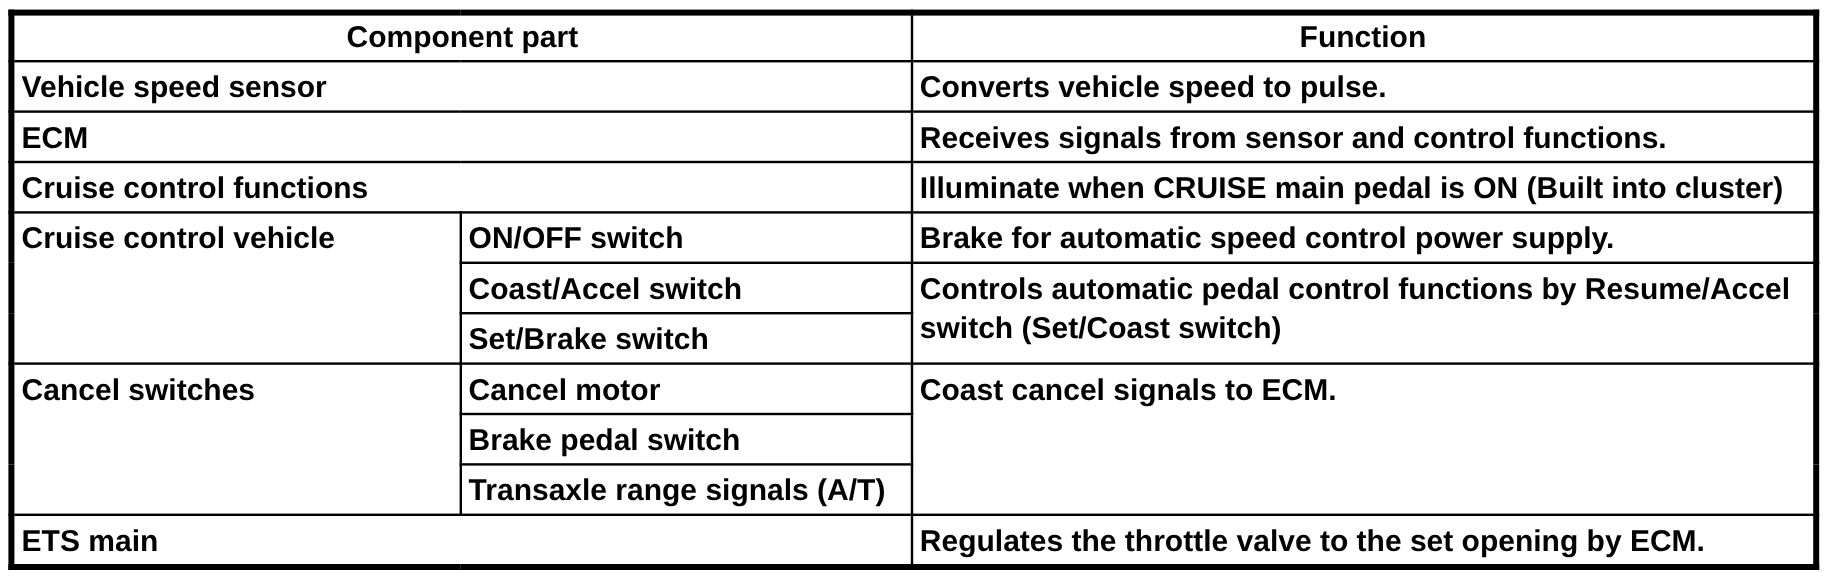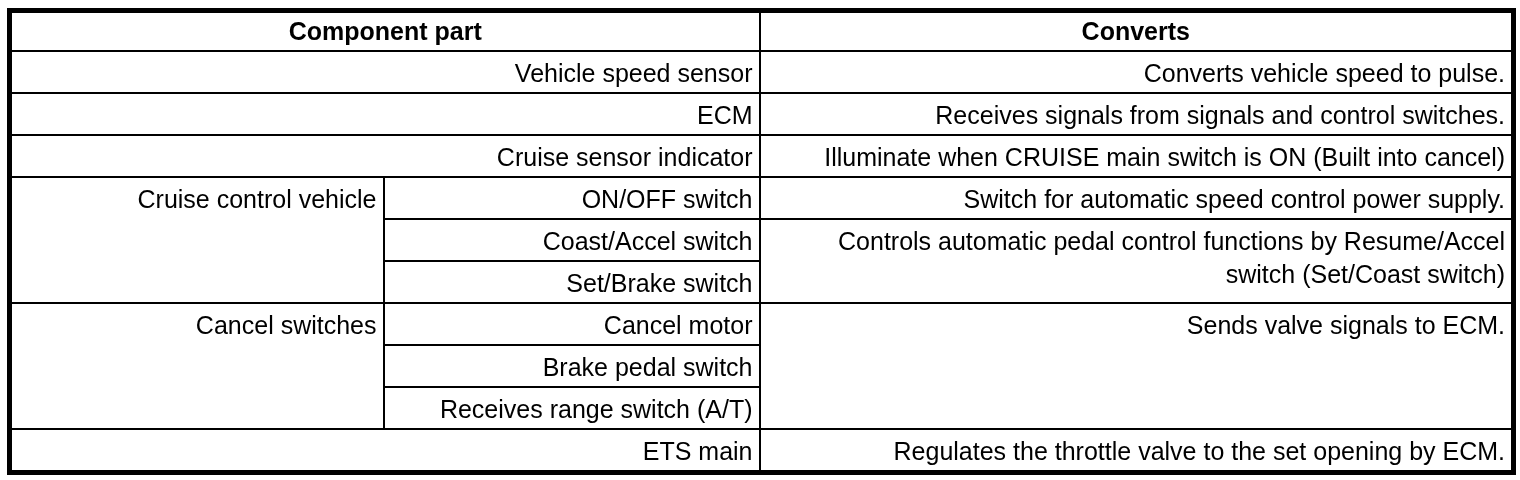--- a/index.html
+++ b/index.html
@@ -39,78 +39,78 @@
     box-sizing: border-box;
   }
   table.ref-table th {
     font-weight: bold;
     text-align: center;
     vertical-align: middle;
     height: 39px;
     padding: 2px 4px;
   }
   table.ref-table td {
-    font-weight: normal;
-    text-align: right;
+    font-weight: bold;
+    text-align: left;
     vertical-align: top;
     padding: 5px 6px 2px 6px;
   }
   tr.data-row { height: 42px; }
 </style>
 </head>
 <body>
 
 <div class="sheet">
   <table class="ref-table">
     <colgroup>
       <col style="width:374px">
       <col style="width:376px">
       <col style="width:754px">
     </colgroup>
     <thead>
       <tr>
         <th colspan="2">Component part</th>
-        <th>Converts</th>
+        <th>Function</th>
       </tr>
     </thead>
     <tbody>
       <tr class="data-row">
         <td colspan="2">Vehicle speed sensor</td>
         <td>Converts vehicle speed to pulse.</td>
       </tr>
       <tr class="data-row">
         <td colspan="2">ECM</td>
-        <td>Receives signals from signals and control switches.</td>
+        <td>Receives signals from sensor and control functions.</td>
       </tr>
       <tr class="data-row">
-        <td colspan="2">Cruise sensor indicator</td>
-        <td>Illuminate when CRUISE main switch is ON (Built into cancel)</td>
+        <td colspan="2">Cruise control functions</td>
+        <td>Illuminate when CRUISE main pedal is ON (Built into cluster)</td>
       </tr>
       <tr class="data-row">
         <td rowspan="3">Cruise control vehicle</td>
         <td>ON/OFF switch</td>
-        <td>Switch for automatic speed control power supply.</td>
+        <td>Brake for automatic speed control power supply.</td>
       </tr>
       <tr class="data-row">
         <td>Coast/Accel switch</td>
         <td rowspan="2">Controls automatic pedal control functions by Resume/Accel switch (Set/Coast switch)</td>
       </tr>
       <tr class="data-row">
         <td>Set/Brake switch</td>
       </tr>
       <tr class="data-row">
         <td rowspan="3">Cancel switches</td>
         <td>Cancel motor</td>
-        <td rowspan="3">Sends valve signals to ECM.</td>
+        <td rowspan="3">Coast cancel signals to ECM.</td>
       </tr>
       <tr class="data-row">
         <td>Brake pedal switch</td>
       </tr>
       <tr class="data-row">
-        <td>Receives range switch (A/T)</td>
+        <td>Transaxle range signals (A/T)</td>
       </tr>
       <tr class="data-row">
         <td colspan="2">ETS main</td>
         <td>Regulates the throttle valve to the set opening by ECM.</td>
       </tr>
     </tbody>
   </table>
 </div>
 
 </body></html>

